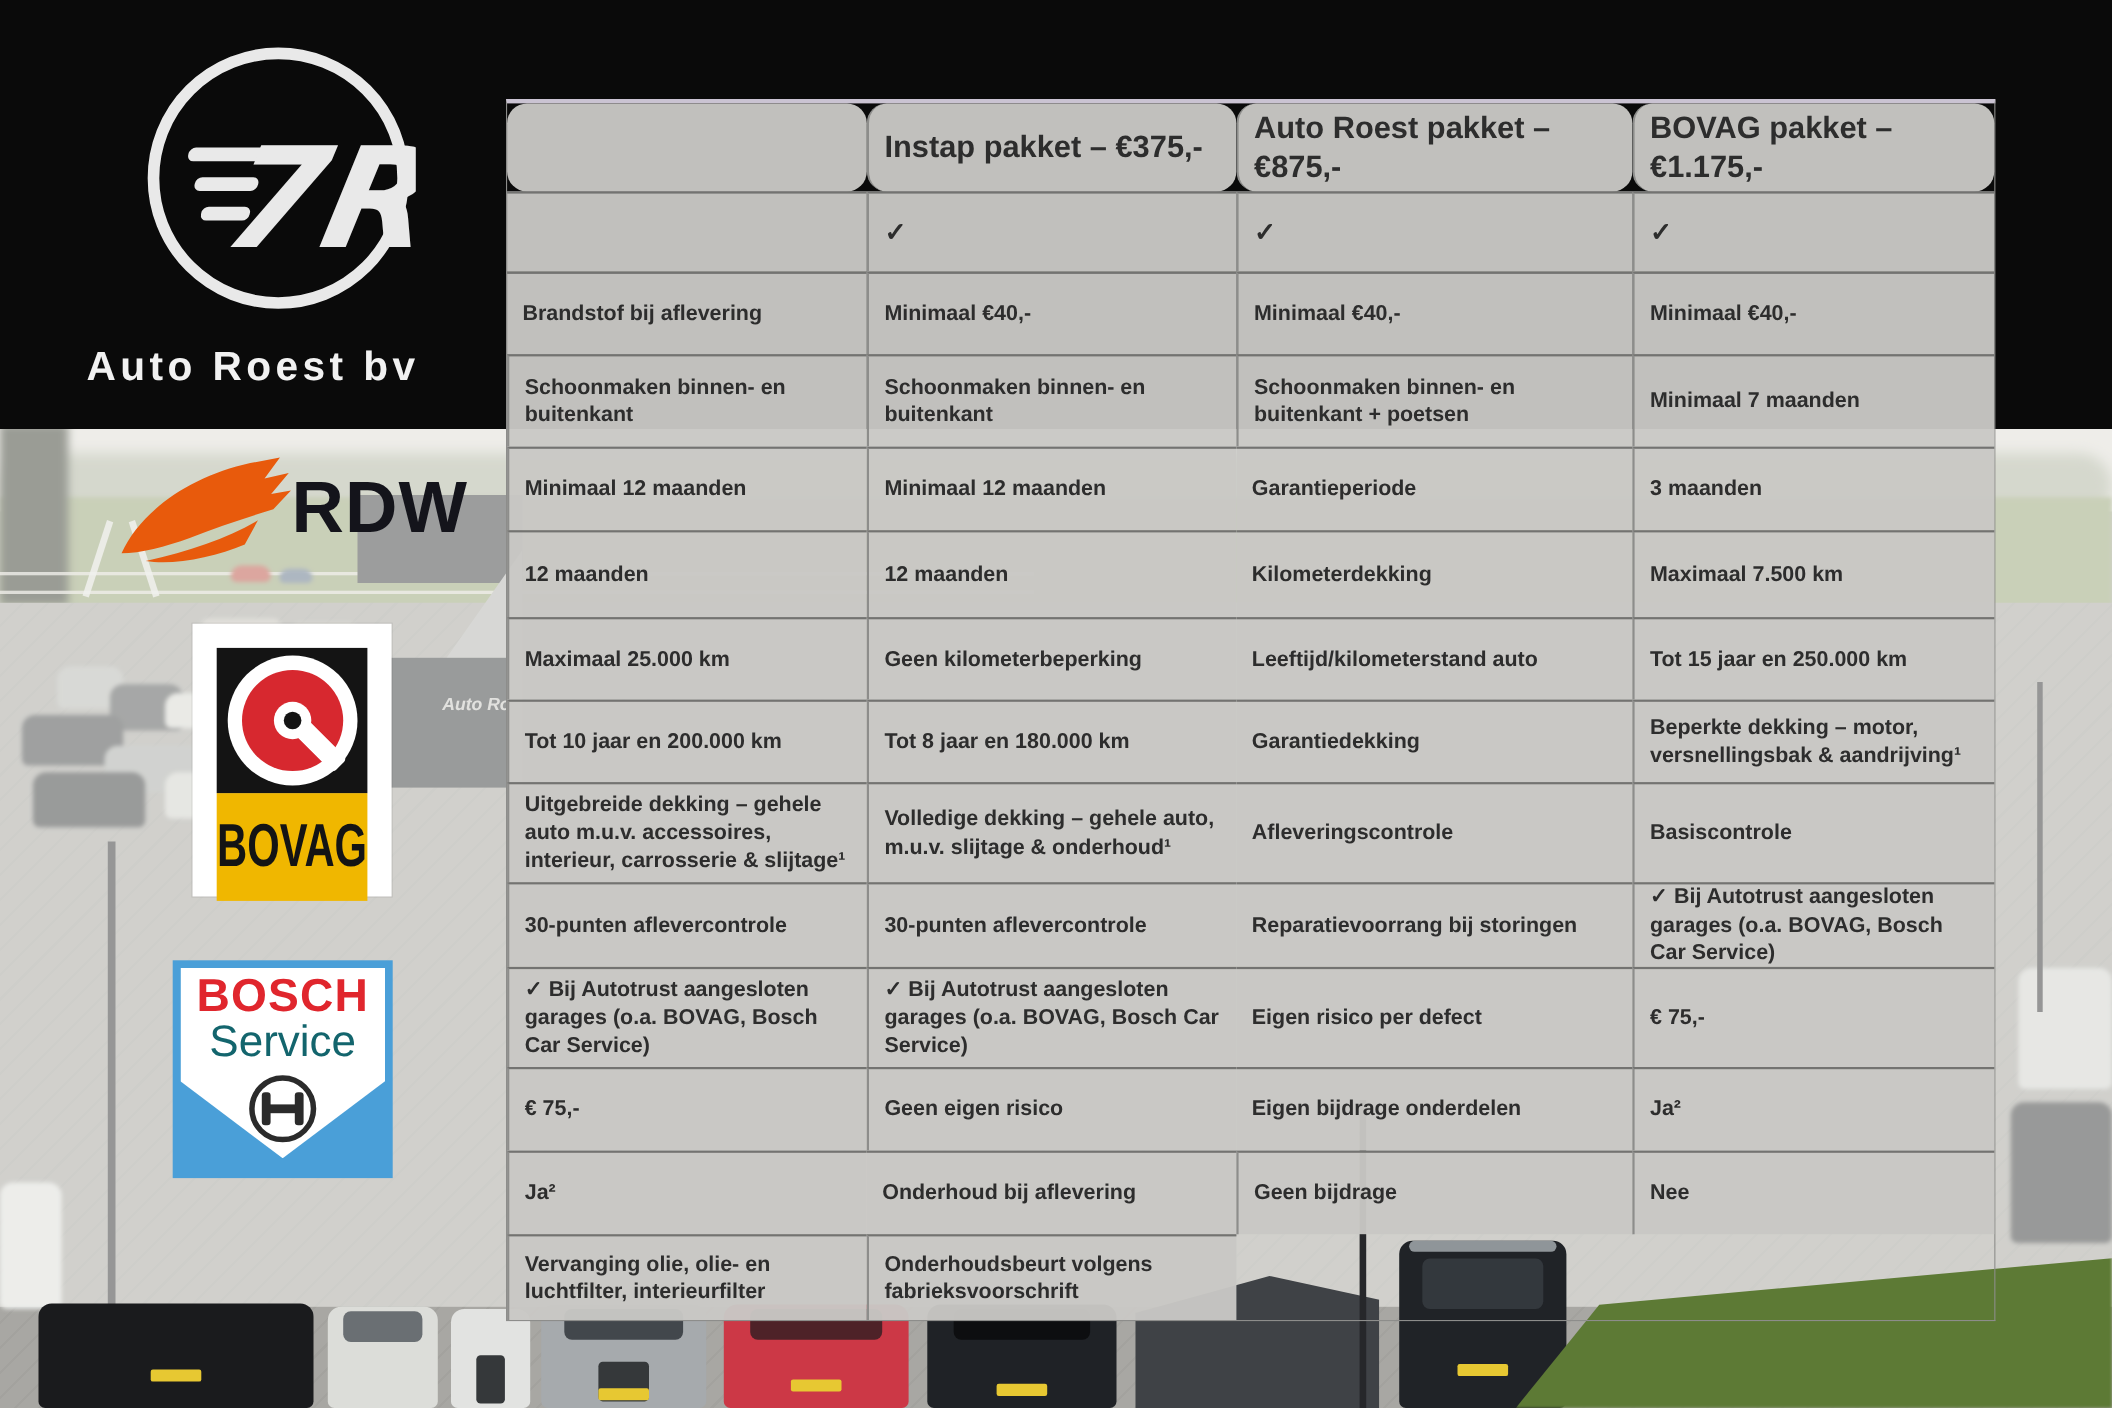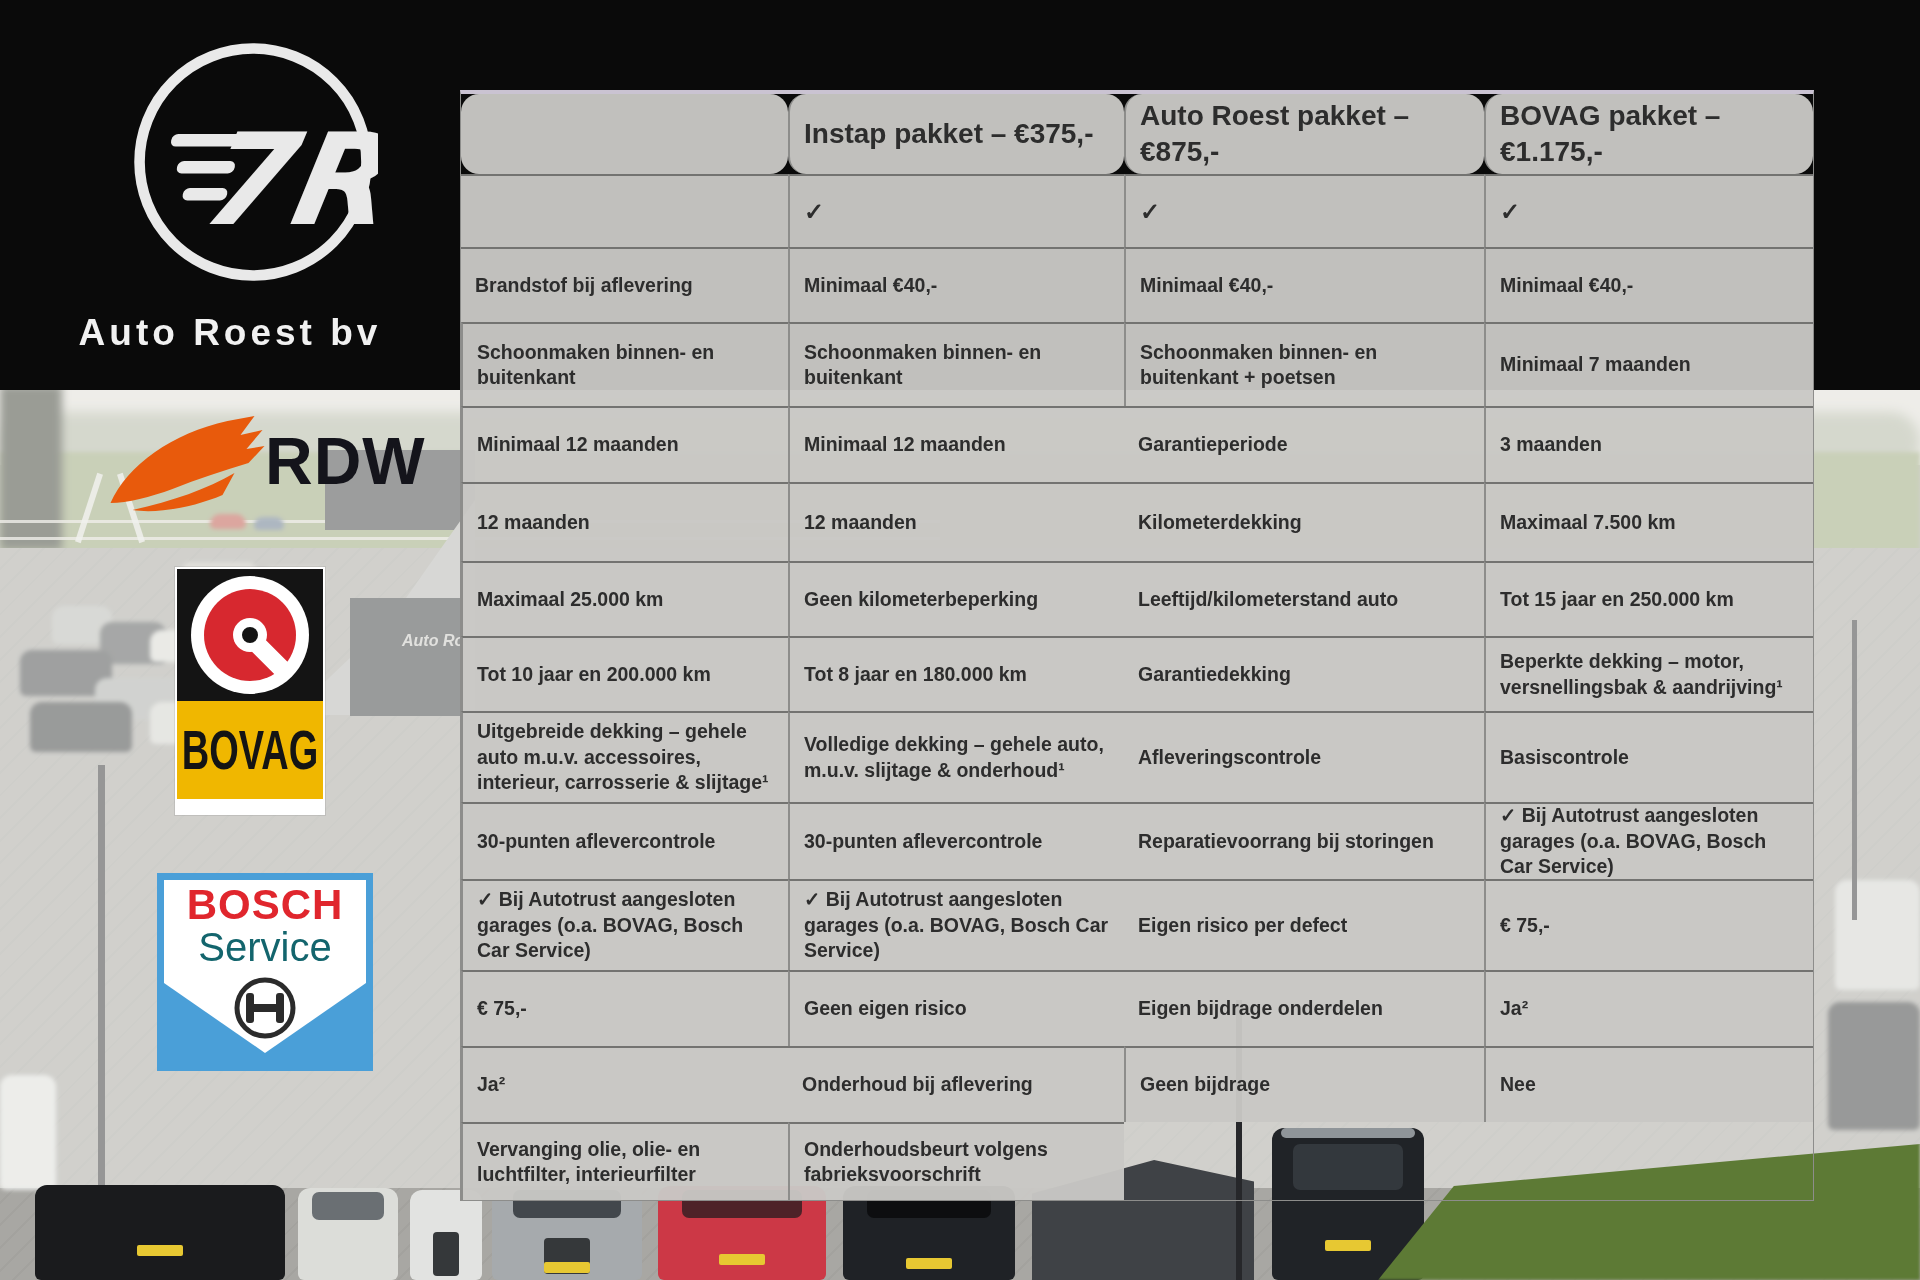--- a/index.html
+++ b/index.html
@@ -41,40 +41,40 @@
   .brand{position:absolute;left:0;top:0;width:460px;height:390px;}
   .brand-name{position:absolute;left:0;top:312px;width:460px;text-align:center;
               color:#f1f1f1;font-size:37px;font-weight:bold;letter-spacing:4px;}
 
   
   .rdw{position:absolute;left:95px;top:415px;width:330px;height:100px;}
   .rdw-text{position:absolute;left:170px;top:8px;color:#14141b;
             font-family:Liberation Sans, sans-serif;font-weight:bold;font-size:66px;letter-spacing:1px;}
 
   
-  .bovag{position:absolute;left:175px;top:567px;width:150px;height:248px;background:#fff;
-         padding:2px;box-sizing:border-box;box-shadow:0 0 0 1px rgba(0,0,0,.08);}
+  .bovag{position:absolute;left:175px;top:567px;width:181px;height:248px;background:#fff;
+         padding:22px;box-sizing:border-box;box-shadow:0 0 0 1px rgba(0,0,0,.08);}
   .bovag-top{position:relative;width:100%;height:132px;background:#141414;overflow:hidden;}
   .bovag-ring{position:absolute;left:50%;top:50%;transform:translate(-50%,-50%);
               width:118px;height:118px;border-radius:50%;background:#fff;}
   .bovag-disc{position:absolute;left:50%;top:50%;transform:translate(-50%,-50%);
               width:92px;height:92px;border-radius:50%;background:#d7282f;}
   .bovag-handle{position:absolute;left:74px;top:60px;width:54px;height:18px;background:#fff;
                 transform:rotate(45deg);transform-origin:0 50%;border-radius:4px;}
   .bovag-hub{position:absolute;left:50%;top:50%;transform:translate(-50%,-50%);
              width:34px;height:34px;border-radius:50%;background:#fff;}
   .bovag-hub::after{content:"";position:absolute;left:50%;top:50%;transform:translate(-50%,-50%);
              width:16px;height:16px;border-radius:50%;background:#141414;}
   .bovag-bottom{display:flex;align-items:center;justify-content:center;
                 width:100%;height:98px;background:#f0b700;}
   .bovag-word{color:#141414;font-size:38px;font-weight:900;letter-spacing:0px;
               transform:scaleY(1.45);}
 
   
-  .bosch{position:absolute;left:157px;top:873px;width:216px;height:198px;background:#4a9fd8;}
+  .bosch{position:absolute;left:157px;top:873px;width:200px;height:198px;background:#4a9fd8;}
   .bosch-inner{position:absolute;left:7px;top:7px;right:7px;bottom:7px;background:#fff;
                clip-path:polygon(0 0,100% 0,100% 56%,50% 94%,0 56%);}
   .bosch-line1{position:absolute;left:0;top:8px;width:100%;text-align:center;
                color:#e0262d;font-size:42px;font-weight:900;letter-spacing:1px;}
   .bosch-line2{position:absolute;left:0;top:52px;width:100%;text-align:center;
                color:#13656d;font-size:40px;font-weight:normal;}
   .bosch-arm{position:absolute;left:50%;top:102px;transform:translateX(-50%);}
 
   
   .pkgtable{position:absolute;left:460px;top:90px;width:1352px;height:1106px;

